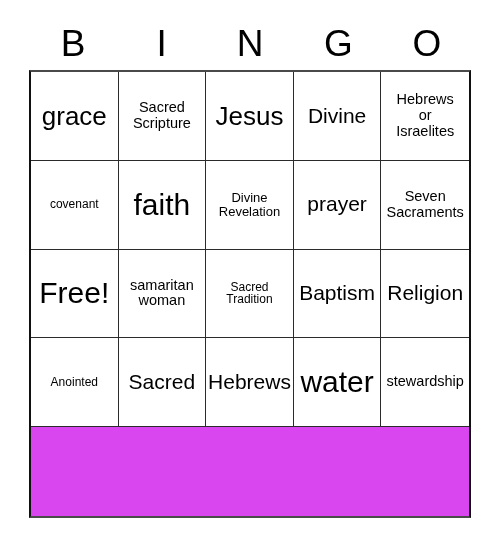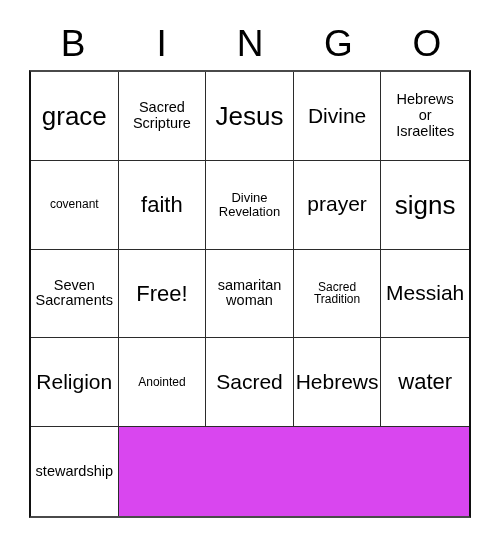--- a/index.html
+++ b/index.html
@@ -68,21 +68,21 @@
   .cell:nth-child(n+21) { border-bottom: none; }
 
   .cell-text {
     display: block;
     line-height: 1.08;
     white-space: pre-line;
     color: #000000;
   }
 
   
-  .fs-xl  { font-size: 22px; }
+  .fs-xl  { font-size: 30px; }
   .fs-lg  { font-size: 26px; }
   .fs-md  { font-size: 21px; }
   .fs-sm  { font-size: 12px; }
   .fs-xs  { font-size: 14.5px; }
   .fs-xxs { font-size: 13px; }
 </style>
 </head>
 <body>
 
 <div id="card">
@@ -121,39 +121,36 @@
         <span class="cell-text fs-xl">faith</span>
       </div>
       <div class="cell">
         <span class="cell-text fs-xxs">Divine
 Revelation</span>
       </div>
       <div class="cell">
         <span class="cell-text fs-md">prayer</span>
       </div>
       <div class="cell">
-        <span class="cell-text fs-lg">signs</span>
-      </div>
-      <div class="cell">
         <span class="cell-text fs-xs">Seven
 Sacraments</span>
       </div>
       <div class="cell">
         <span class="cell-text fs-xl">Free!</span>
       </div>
       <div class="cell">
         <span class="cell-text fs-xs">samaritan
 woman</span>
       </div>
       <div class="cell">
         <span class="cell-text fs-sm">Sacred
 Tradition</span>
       </div>
       <div class="cell">
-        <span class="cell-text fs-md">Messiah</span>
+        <span class="cell-text fs-md">Baptism</span>
       </div>
       <div class="cell">
         <span class="cell-text fs-md">Religion</span>
       </div>
       <div class="cell">
         <span class="cell-text fs-sm">Anointed</span>
       </div>
       <div class="cell">
         <span class="cell-text fs-md">Sacred</span>
       </div>

